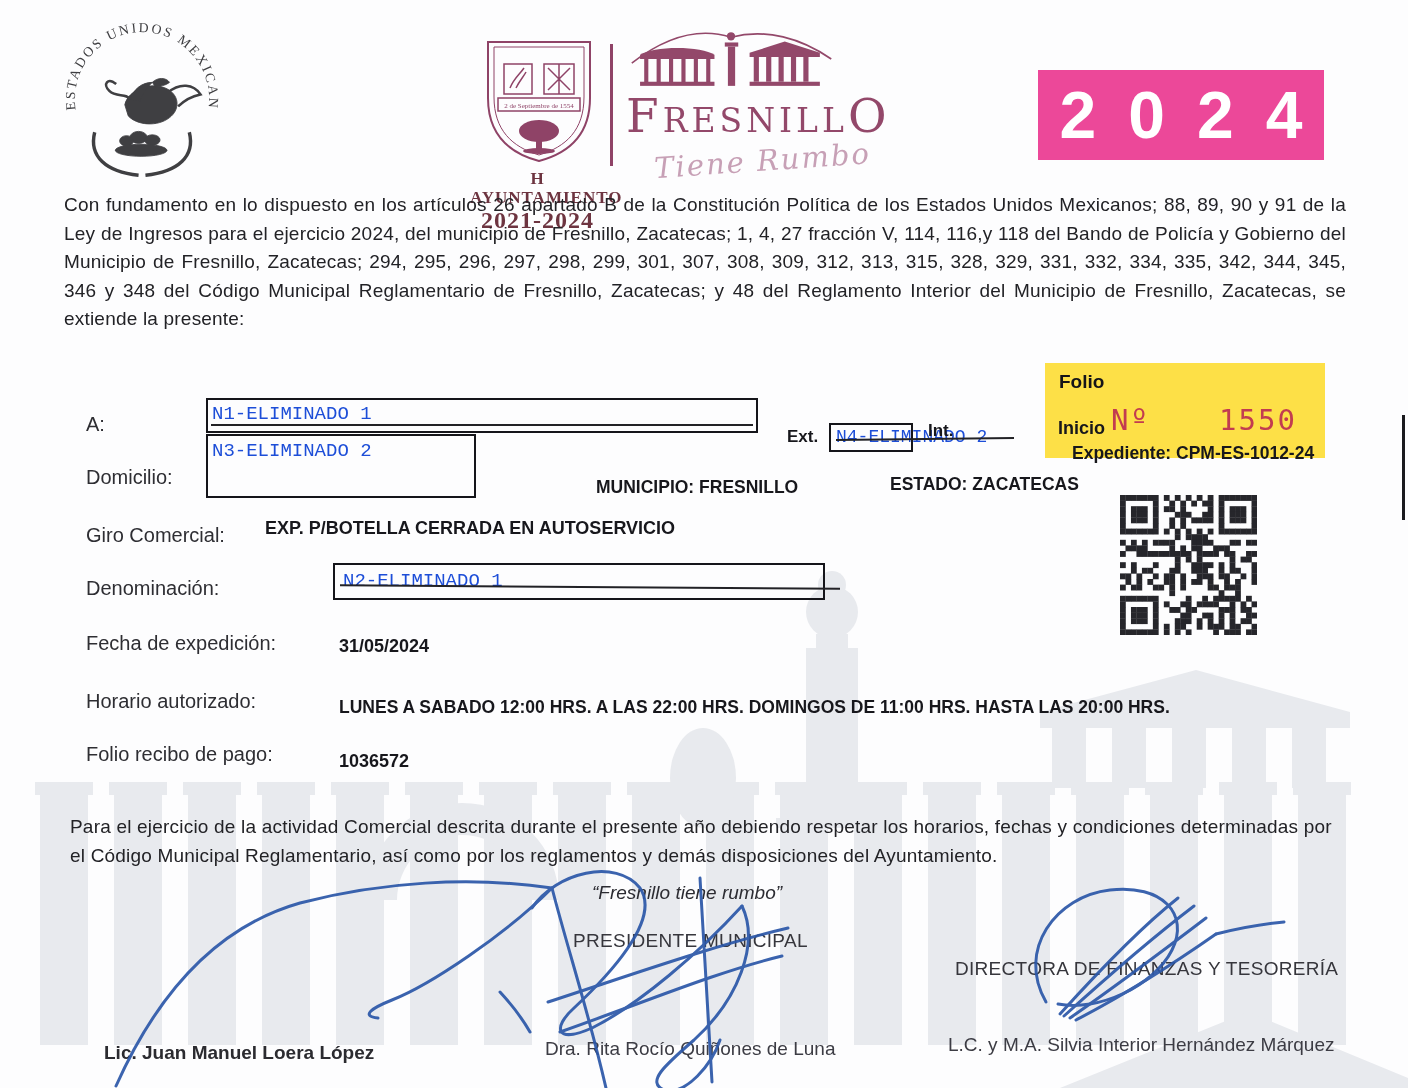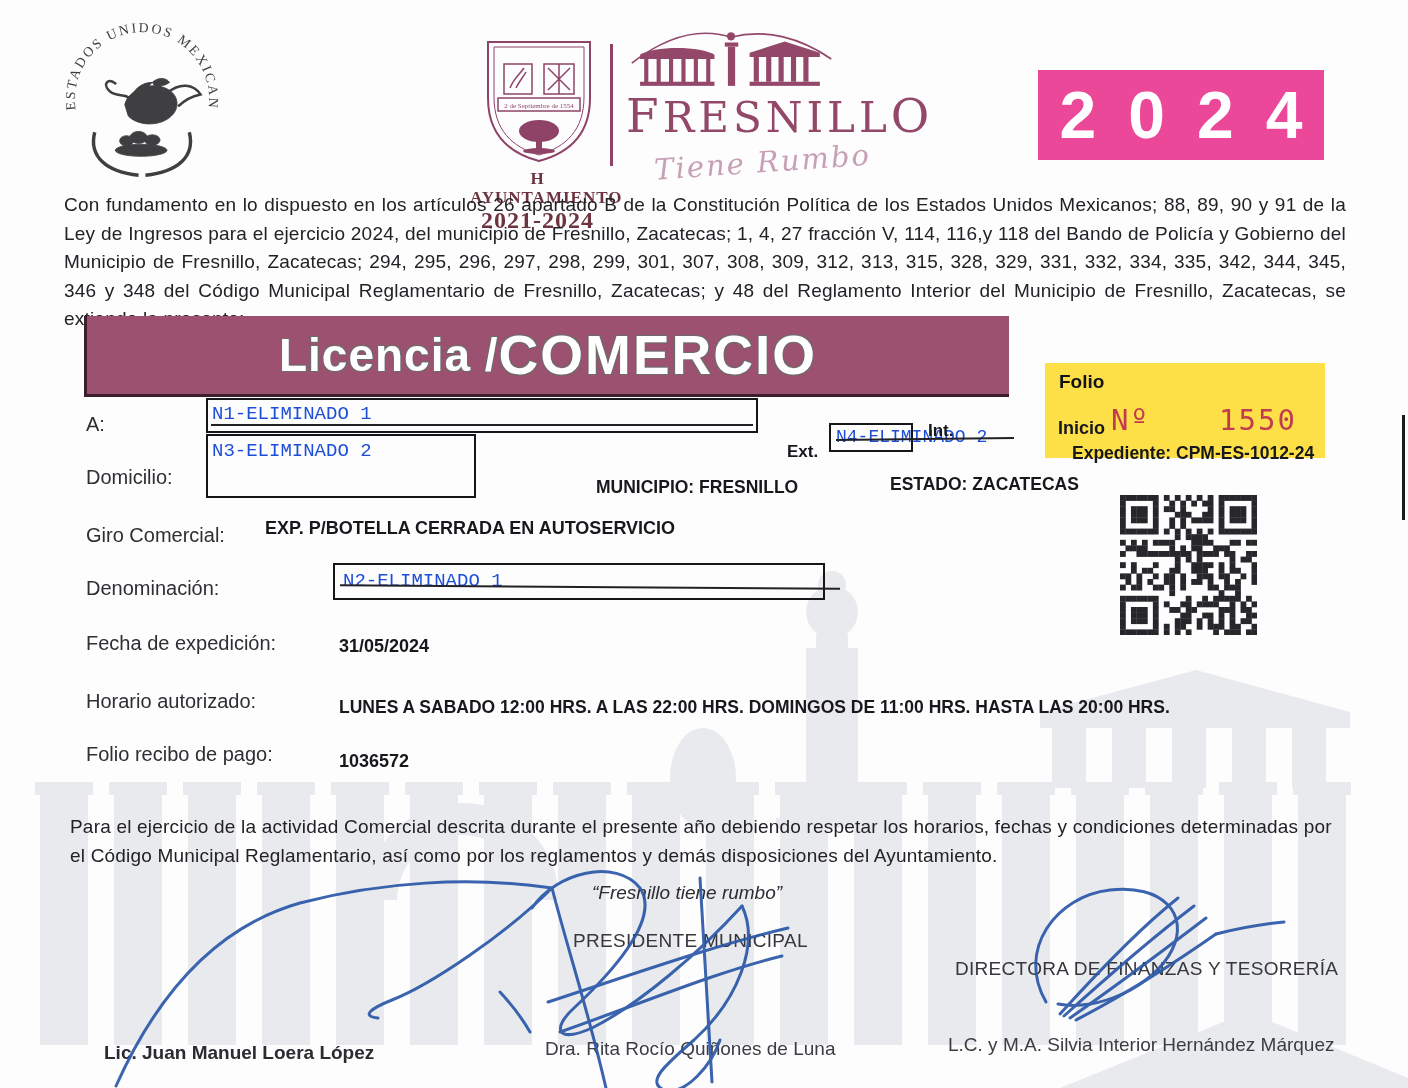--- a/index.html
+++ b/index.html
@@ -20,21 +20,21 @@
   .folio{background:#fde047;margin-top:48px;}
   .folio .fl{font-size:19px;font-weight:bold;color:#141418;}
   .folio .fn{font-family:"DejaVu Sans Mono",monospace;font-size:29px;color:#c23c50;letter-spacing:2px;}
   .year{background:#ec4899;color:#fff;font-weight:800;font-size:66px;letter-spacing:32px;
         display:flex;align-items:center;justify-content:center;text-indent:32px;}
   .sigtitle{font-size:19px;color:#36363c;letter-spacing:.3px;white-space:nowrap;}
   .signame{font-size:19px;white-space:nowrap;}
   .quote{font-size:19px;font-style:italic;color:#2c2c32;}
   .wordmark{font-family:"DejaVu Serif","Liberation Serif",serif;color:#93486a;letter-spacing:4px;line-height:1;}
   .wordmark .big{font-size:47px;}
-  .wordmark .mid{font-size:42px;text-align:right;}
+  .wordmark .mid{font-size:33px;text-align:right;}
   .script{font-family:"DejaVu Serif","Liberation Serif",serif;font-style:italic;font-size:29px;
           color:rgba(154,84,122,.55);transform:rotate(-4deg);letter-spacing:2px;}
   .shieldcap{font-family:"Liberation Serif",serif;color:#6d3440;text-align:center;line-height:1.1;}
   .shieldcap .c1{font-size:17px;font-weight:bold;letter-spacing:1px;}
   .shieldcap .c2{font-size:24px;font-weight:bold;letter-spacing:1px;}
   .strike{position:absolute;height:2px;background:#222226;}
   svg{display:block;}
 </style>
 </head>
 <body>
@@ -179,38 +179,34 @@
     <div class="wordmark" style="margin-top:2px;">
       <span class="big">F</span><span class="mid">RESNILL</span><span class="big">O</span>
     </div>
     <div class="script" style="margin:4px 0 0 28px;">Tiene Rumbo</div>
   </div>
 
   <div class="abs year" style="left:1038px;top:70px;width:286px;height:90px;z-index:1;">2024</div>
 
   <div class="abs legal" style="left:64px;top:184px;width:1282px;z-index:1;">Con fundamento en lo dispuesto en los artículos 26 apartado B de la Constitución Política de los Estados Unidos Mexicanos; 88, 89, 90 y 91 de la Ley de Ingresos para el ejercicio 2024, del municipio de Fresnillo, Zacatecas; 1, 4, 27 fracción V, 114, 116,y 118 del Bando de Policía y Gobierno del Municipio de Fresnillo, Zacatecas; 294, 295, 296, 297, 298, 299, 301, 307, 308, 309, 312, 313, 315, 328, 329, 331, 332, 334, 335, 342, 344, 345, 346 y 348 del Código Municipal Reglamentario de Fresnillo, Zacatecas; y 48 del Reglamento Interior del Municipio de Fresnillo, Zacatecas, se extiende la presente:</div>
 
-  <div class="abs banner" style="left:84px;top:316px;width:922px;height:78px;z-index:1;">
-    <span class="t1">Licencia /</span>
-      <span class="t2">COMERCIO</span>
-  </div>
 
   <div class="abs folio" style="left:1045px;top:315px;width:280px;height:95px;z-index:1;">
     <div class="fl abs" style="left:14px;top:8px;">Folio</div>
     <div class="fn abs" style="left:66px;top:40px;">Nº</div>
     <div class="fn abs" style="left:174px;top:40px;">1550</div>
   </div>
 
   <div class="abs lbl" style="left:86px;top:413px;z-index:1;">A:</div>
   <div class="abs box" style="left:206px;top:398px;width:548px;height:31px;z-index:1;">
     <span class="mono abs" style="left:4px;top:3px;">N1-ELIMINADO 1</span>
     <div class="strike" style="left:3px;right:3px;top:24px;"></div>
   </div>
 
-  <div class="abs val" style="left:787px;top:442px;font-size:17px;z-index:1;text-align:center;">Ext.</div>
+  <div class="abs val" style="left:787px;top:427px;font-size:17px;z-index:1;text-align:center;">Ext.</div>
   <div class="abs box" style="left:829px;top:423px;width:80px;height:25px;z-index:1;"></div>
   <span class="mono abs" style="left:836px;top:427px;font-size:18px;z-index:1;">N4-ELIMINADO 2</span>
   <div class="strike" style="left:836px;width:178px;top:438px;transform:rotate(-0.6deg);z-index:2;"></div>
   <div class="abs val" style="left:928px;top:421px;font-size:17px;z-index:1;">Int.</div>
 
   <div class="abs val" style="left:1058px;top:418px;z-index:1;">Inicio</div>
   <div class="abs val" style="left:1072px;top:443px;font-size:17.5px;z-index:1;">Expediente: CPM-ES-1012-24</div>
 
   <div class="abs lbl" style="left:86px;top:466px;z-index:1;">Domicilio:</div>
   <div class="abs box" style="left:206px;top:434px;width:266px;height:60px;border-width:2.5px;z-index:1;">

